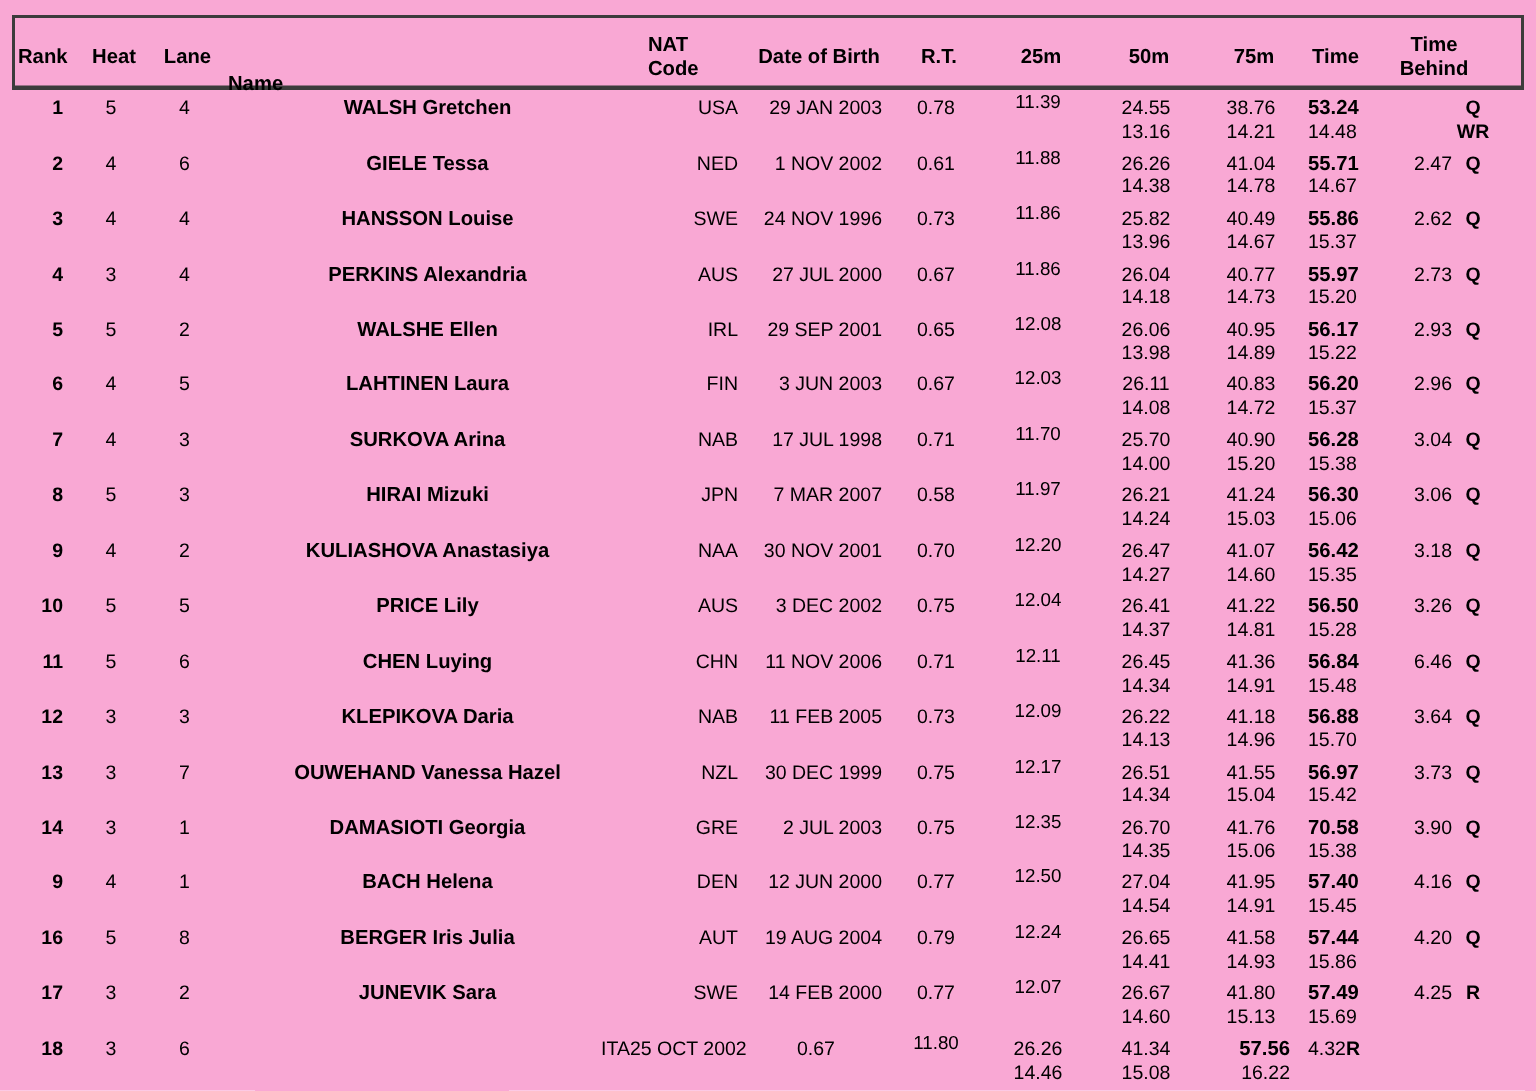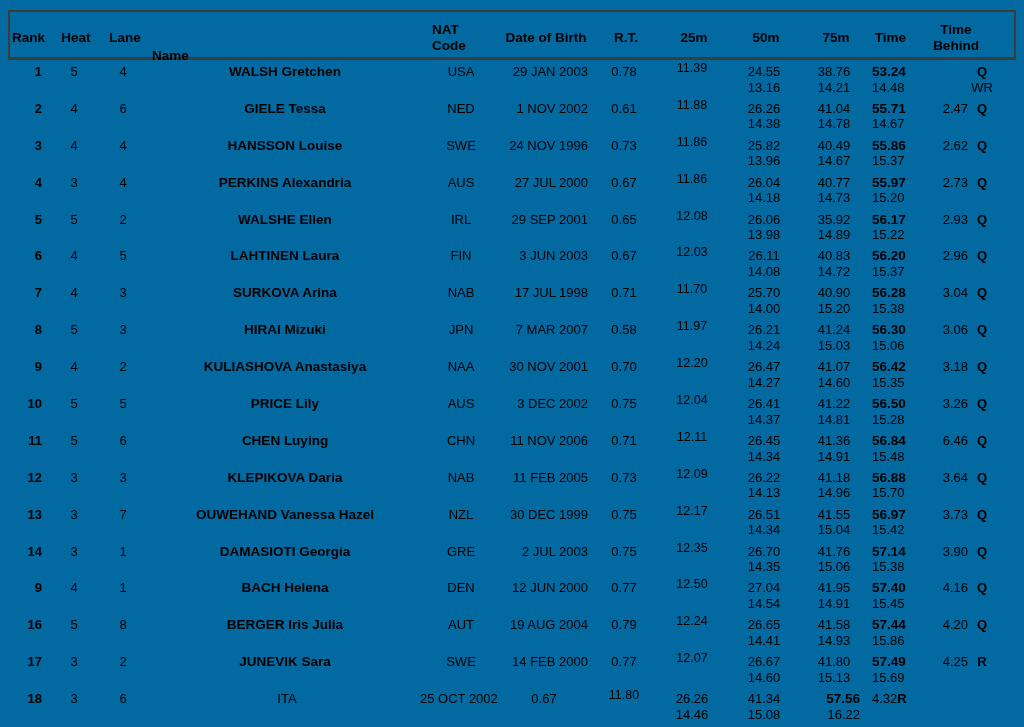--- a/index.html
+++ b/index.html
@@ -2,21 +2,21 @@
 <html><head>
 <meta charset="utf-8">
 <style>
   html,body{margin:0;padding:0;background:#ffffff;}
   body{
     width:1024px;height:727px;overflow:hidden;
     font-family:"Liberation Sans","DejaVu Sans",sans-serif;
     color:#000;
     -webkit-font-smoothing:antialiased;
   }
-  .sheet{position:relative;width:1024px;height:727px;background:#0369a1;}
+  .sheet{position:relative;width:1024px;height:727px;background:#f9a8d4;}
 
   
   .grid{
     display:grid;
     grid-template-columns:38px 56px 42px 276px 72px 104px 56px 80px 64px 76px 44px 1fr;
     box-sizing:border-box;
   }
 
   
   .header-box{
@@ -34,29 +34,29 @@
   .h-behind{text-align:center;padding-right:20px;}
 
   
   .rows{position:absolute;left:8px;top:60px;width:1008px;}
   .row{height:36.9px;padding-top:4px;box-sizing:border-box;font-size:13px;line-height:15.6px;}
   .cell{white-space:nowrap;}
   .l1,.l2{display:block;height:15.6px;}
   .c-rank{text-align:right;padding-right:4px;font-weight:bold;}
   .c-center{text-align:center;}
   .c-name{text-align:center;padding-left:6px;font-weight:bold;font-size:13.5px;}
-  .c-nat{text-align:center;padding-left:10px;}
+  .c-nat{text-align:right;padding-left:10px;}
   .c-dob{text-align:right;padding-right:8px;}
   .c-m25 .l1{position:relative;top:-3px;font-size:12.5px;}
   .c-time .l1{font-weight:bold;font-size:13.5px;}
   .c-time{text-align:right;padding-right:12px;}
   .c-behind .l1,.c-behind .l2{display:flex;align-items:baseline;}
   .tb-num{flex:1;text-align:right;}
   .tb-letter{width:28px;text-align:center;margin-right:20px;font-weight:bold;}
-  .tb-letter.plain{font-weight:normal;margin-left:44px;}
+  .tb-letter.plain{font-weight:bold;margin-left:44px;}
 </style>
 </head>
 <body>
 
 <div class="sheet">
 
   <div class="header-box grid">
     <div class="hcell h-rank">Rank</div>
     <div class="hcell h-center">Heat</div>
     <div class="hcell h-center">Lane</div>
@@ -293,21 +293,21 @@
           <span class="l1">0.65</span>
         </div>
         <div class="cell c-center c-m25">
           <span class="l1">12.08</span>
         </div>
         <div class="cell c-center">
           <span class="l1">26.06</span>
           <span class="l2">13.98</span>
         </div>
         <div class="cell c-center">
-          <span class="l1">35.92</span>
+          <span class="l1">40.95</span>
           <span class="l2">14.89</span>
         </div>
         <div class="cell c-time">
           <span class="l1">56.17</span>
           <span class="l2">15.22</span>
         </div>
         <div class="cell c-behind">
           <span class="l1">
             <span class="tb-num">2.93</span>
             <span class="tb-letter">Q</span>
@@ -729,21 +729,21 @@
         </div>
         <div class="cell c-center">
           <span class="l1">26.70</span>
           <span class="l2">14.35</span>
         </div>
         <div class="cell c-center">
           <span class="l1">41.76</span>
           <span class="l2">15.06</span>
         </div>
         <div class="cell c-time">
-          <span class="l1">57.14</span>
+          <span class="l1">70.58</span>
           <span class="l2">15.38</span>
         </div>
         <div class="cell c-behind">
           <span class="l1">
             <span class="tb-num">3.90</span>
             <span class="tb-letter">Q</span>
           </span>
           <span class="l2">
             <span class="tb-num"></span>
             <span class="tb-letter plain"></span>

